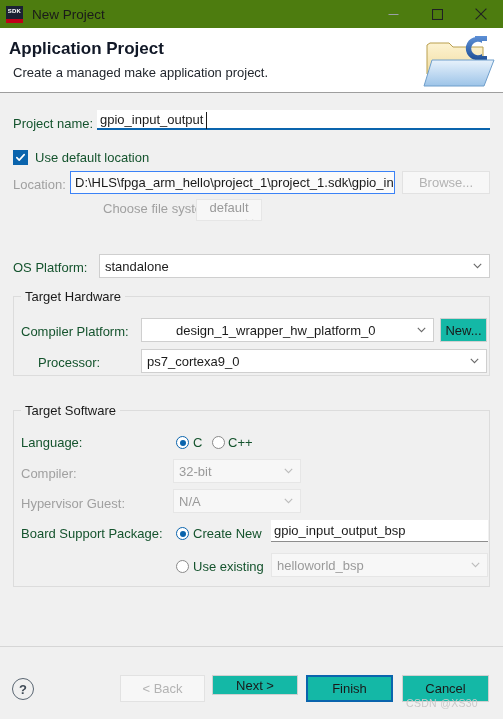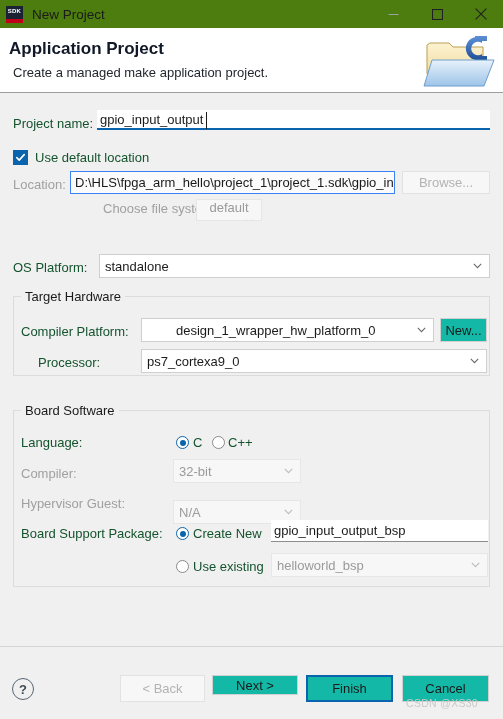--- a/index.html
+++ b/index.html
@@ -313,40 +313,40 @@
   <div class="combo" style="left:141px; top:256px; width:346px; height:24px;">
     <span>ps7_cortexa9_0</span>
     <span class="chev">
       <svg width="9" height="6" viewBox="0 0 9 6">
           <polyline points="0.8,0.8 4.5,4.6 8.2,0.8" fill="none" stroke="#6a6a6a" stroke-width="1.1"></polyline>
         </svg>
     </span>
   </div>
 
   <div class="group" style="left:13px; top:317px; width:477px; height:177px;"></div>
-  <div class="group-title" style="left:21px; top:310px;">Board Software</div>
+  <div class="group-title" style="left:21px; top:310px;">Target Software</div>
 
   <div class="lbl" style="left:21px; top:342px;">Language:</div>
   <div class="radio on" style="left:176px; top:343px;"></div>
   <div class="lbl" style="left:193px; top:342px;">C</div>
   <div class="radio" style="left:212px; top:343px;"></div>
   <div class="lbl" style="left:228px; top:342px;">C++</div>
 
   <div class="lbl disabled" style="left:21px; top:373px;">Compiler:</div>
   <div class="combo disabled" style="left:173px; top:366px; width:128px; height:24px;">
     <span>32-bit</span>
     <span class="chev">
       <svg width="9" height="6" viewBox="0 0 9 6">
           <polyline points="0.8,0.8 4.5,4.6 8.2,0.8" fill="none" stroke="#bcbcbc" stroke-width="1.1"></polyline>
         </svg>
     </span>
   </div>
 
   <div class="lbl disabled" style="left:21px; top:403px;">Hypervisor Guest:</div>
-  <div class="combo disabled" style="left:173px; top:407px; width:128px; height:24px;">
+  <div class="combo disabled" style="left:173px; top:396px; width:128px; height:24px;">
     <span>N/A</span>
     <span class="chev">
       <svg width="9" height="6" viewBox="0 0 9 6">
           <polyline points="0.8,0.8 4.5,4.6 8.2,0.8" fill="none" stroke="#bcbcbc" stroke-width="1.1"></polyline>
         </svg>
     </span>
   </div>
 
   <div class="lbl" style="left:21px; top:433px;">Board Support Package:</div>
 

